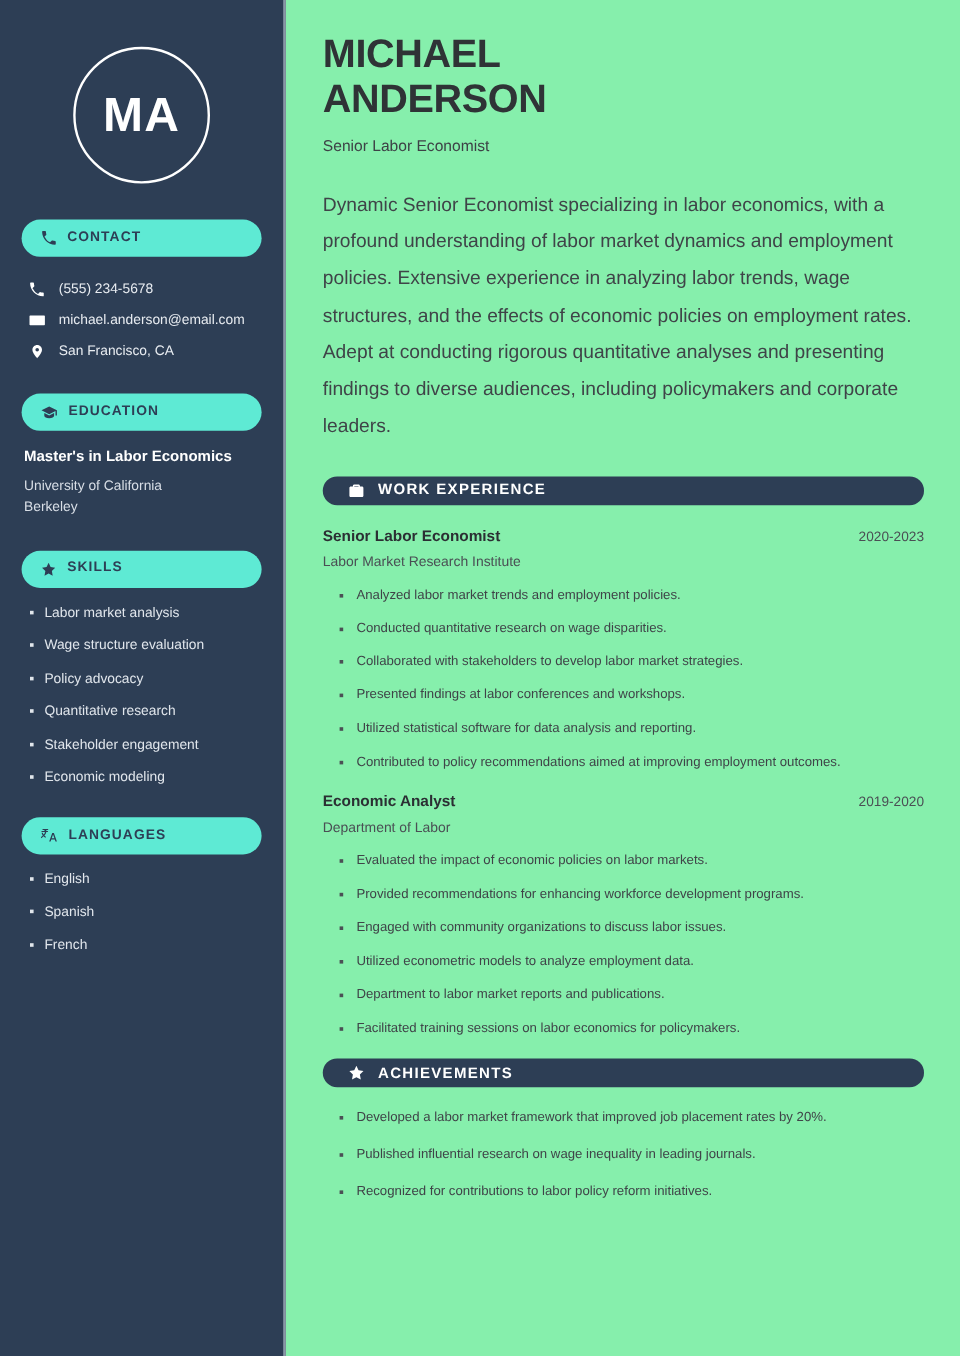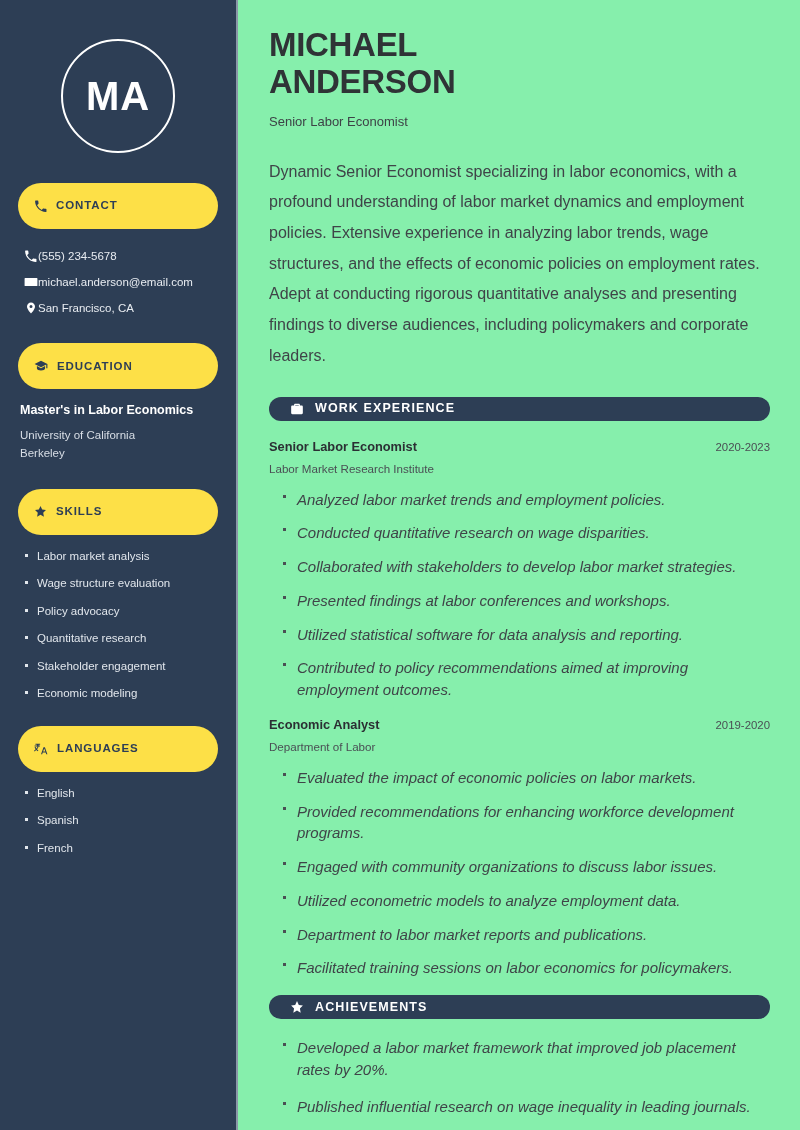--- a/index.html
+++ b/index.html
@@ -46,45 +46,45 @@
     display: flex;
     align-items: center;
     justify-content: center;
     font-size: 40px;
     font-weight: 700;
     letter-spacing: 1px;
     color: #ffffff;
   }
 
   .pill {
-    background: #fde047;
+    background: #5eead4;
     color: #2d3e55;
     border-radius: 999px;
-    height: 46px;
+    height: 31px;
     display: flex;
     align-items: center;
     padding: 0 16px;
     gap: 9px;
     margin-bottom: 14px;
   }
   .pill .pill-label {
     font-size: 11.5px;
     font-weight: 700;
     letter-spacing: 0.9px;
     text-transform: uppercase;
     line-height: 1;
   }
   .pill .ico { display: flex; align-items: center; }
   .pill svg { display: block; }
 
   .contact-list { margin-bottom: 22px; }
   .contact-row {
     display: flex;
     align-items: center;
-    gap: 0;
+    gap: 11px;
     padding: 5px 0 5px 5px;
     font-size: 11.5px;
     color: #e8ecf1;
     line-height: 1.4;
   }
   .contact-row .ico { width: 15px; display: flex; justify-content: center; flex: 0 0 15px; }
   .contact-row svg { display: block; }
 
   .edu-block { padding-left: 2px; margin-bottom: 26px; }
   .edu-degree {
@@ -185,26 +185,25 @@
   }
   .job-company {
     font-size: 11.6px;
     color: #4a4f54;
     margin-top: 8px;
   }
 
   .bullets { list-style: none; margin: 14px 0 0 0; padding-left: 13px; }
   .bullets li {
     position: relative;
-    font-size: 15px;
+    font-size: 11px;
     color: #3f4448;
     padding-left: 15px;
     margin-bottom: 12px;
     line-height: 1.45;
-    font-style: italic;
   }
   .bullets li:before {
     content: "";
     position: absolute;
     left: 1px;
     top: 6px;
     width: 3px;
     height: 3px;
     background: #4a4f54;
   }

